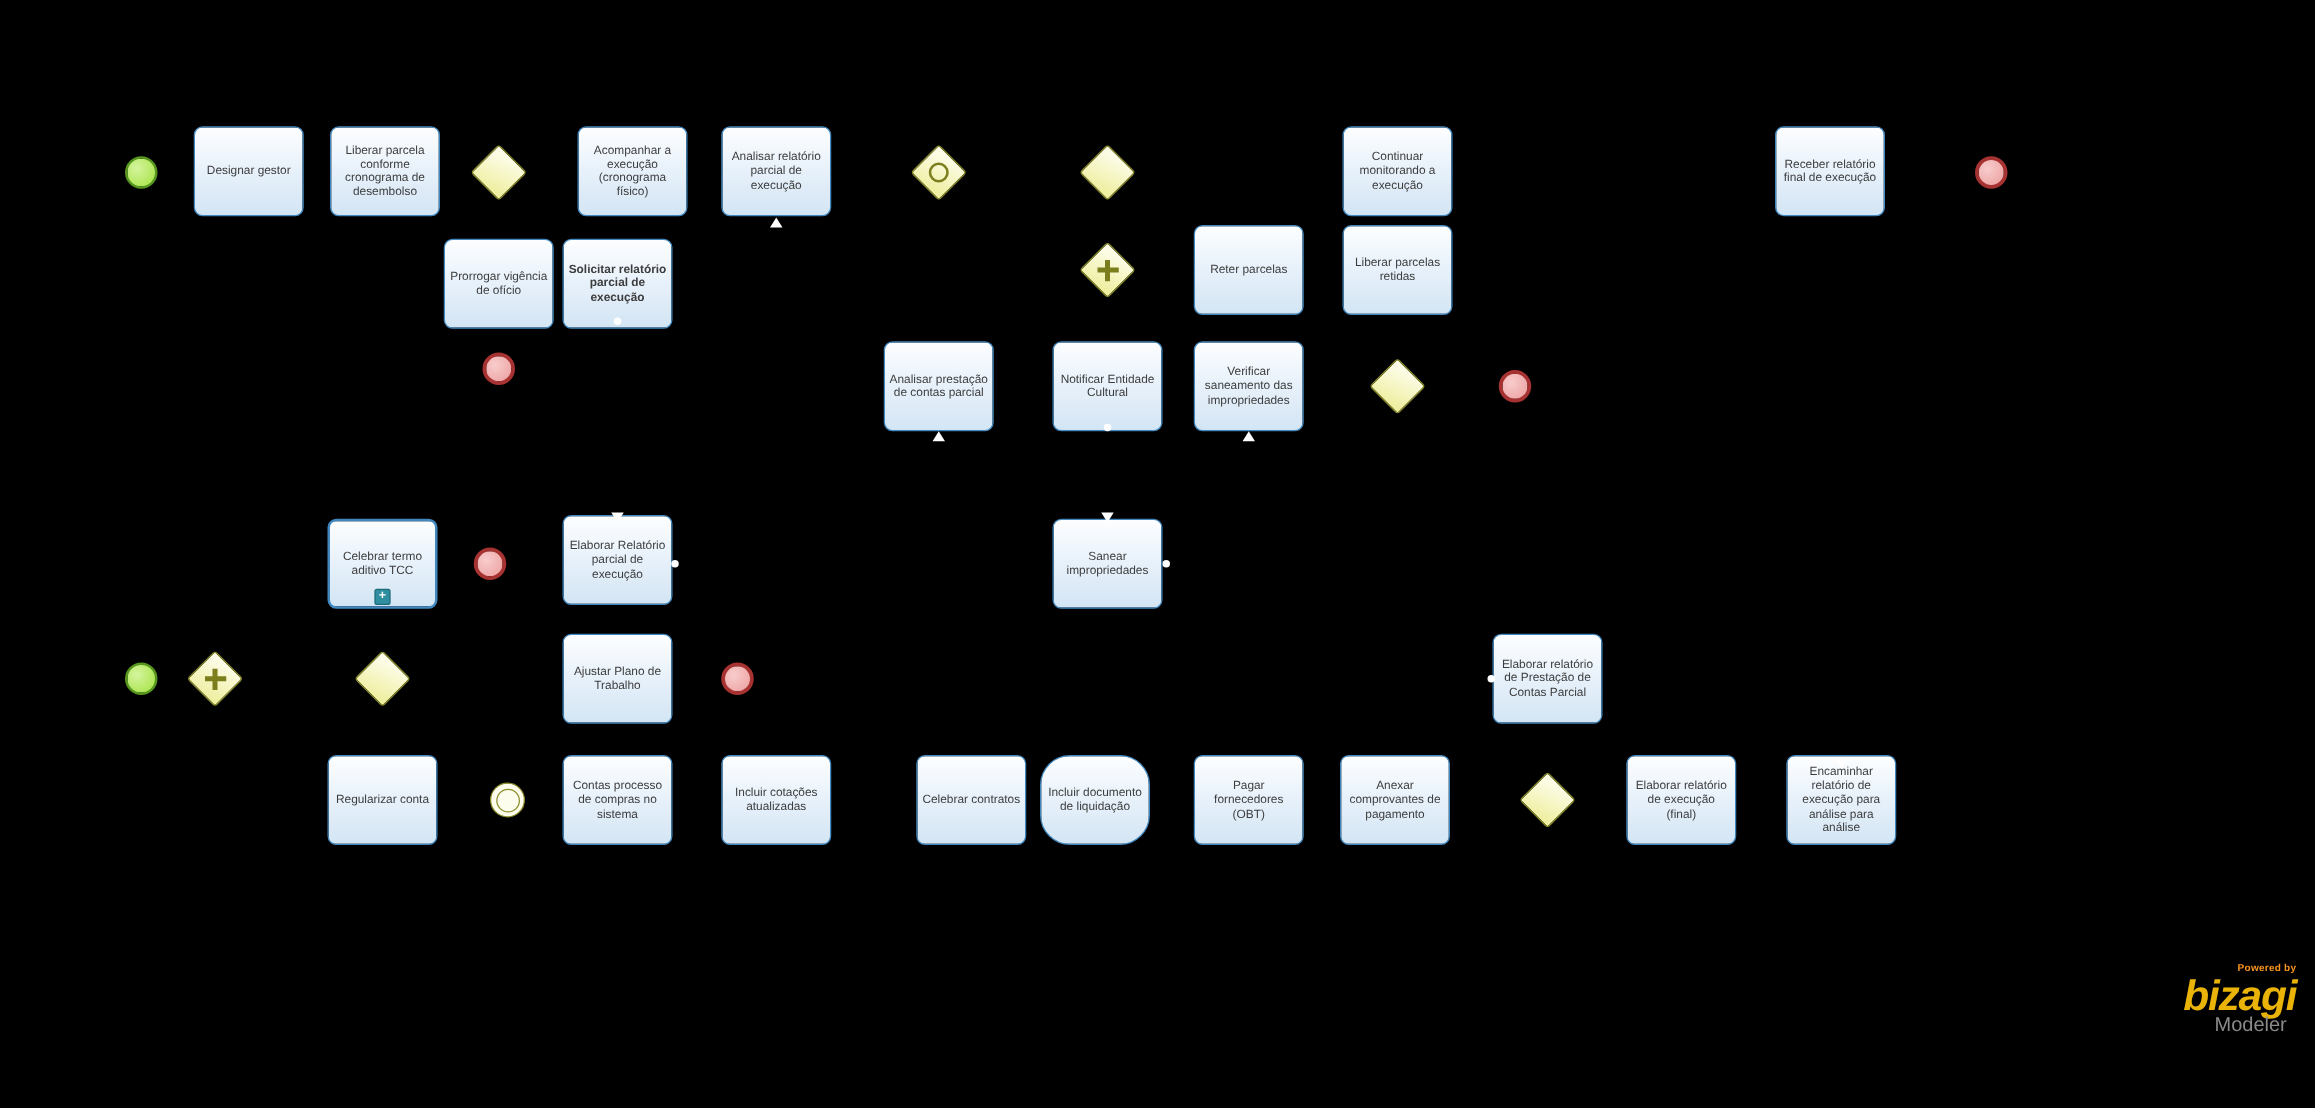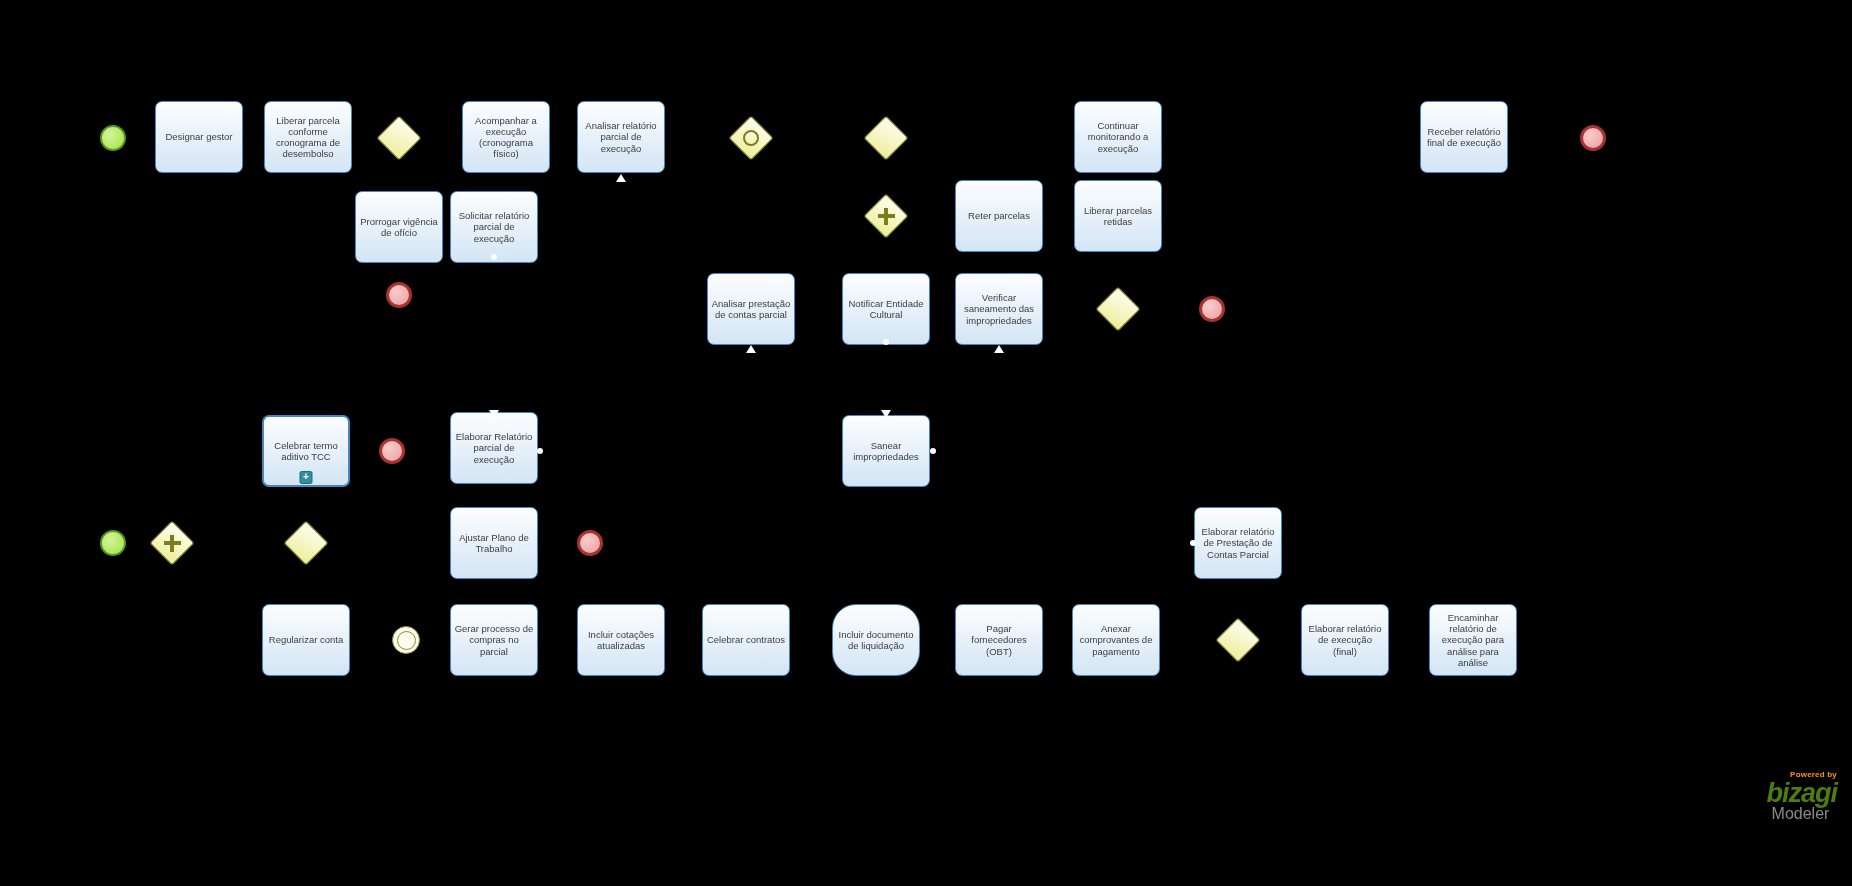--- a/index.html
+++ b/index.html
@@ -64,21 +64,21 @@
     border:1.5px solid #8b8d2a;box-sizing:border-box;
   }
   
   .marker{position:absolute;transform:translate(-50%,-50%);}
   .arrow-up{width:0;height:0;border-left:5px solid transparent;border-right:5px solid transparent;border-bottom:8px solid #fff;}
   .arrow-down{width:0;height:0;border-left:5px solid transparent;border-right:5px solid transparent;border-top:8px solid #fff;}
   .dot{width:6px;height:6px;border-radius:50%;background:#fff;}
   
   .branding{position:absolute;left:1742px;top:770px;width:95px;text-align:right;}
   .powered{color:#f7941e;font-size:8px;font-weight:bold;letter-spacing:.2px;}
-  .logo{color:#4d7c0f;font-size:27px;font-weight:bold;letter-spacing:-1px;line-height:1;margin-top:1px;font-style:italic;}
+  .logo{color:#eab308;font-size:34px;font-weight:bold;letter-spacing:-1px;line-height:1;margin-top:1px;font-style:italic;}
   .modeler{color:#8a8a8a;font-size:16px;text-align:center;margin-left:22px;margin-top:-2px;}
 </style>
 </head>
 <body>
 
 <div id="stage">
   <div class="branding">
     <div class="powered">Powered by</div>
     <div class="logo">bizagi</div>
     <div class="modeler">Modeler</div>
@@ -109,21 +109,21 @@
     <div class="node task" style="left: 1118px; top: 137px;">
       <span class="task-label">Continuar monitorando a execução</span>
     </div>
     <div class="node task" style="left: 1464px; top: 137px;">
       <span class="task-label">Receber relatório final de execução</span>
     </div>
     <div class="node end" style="left: 1593px; top: 138px;"></div>
     <div class="node task" style="left: 399px; top: 227px;">
       <span class="task-label">Prorrogar vigência de ofício</span>
     </div>
-    <div class="node task" style="left: 494px; top: 227px;">
+    <div class="node task" style="left: 494px; top: 227px; font-weight: bold;">
       <span class="task-label">Solicitar relatório parcial de execução</span>
     </div>
     <div class="node gateway" style="left: 886px; top: 216px;">
       <div class="diamond"></div>
       <div class="gw-bar-h"></div>
       <div class="gw-bar-v"></div>
     </div>
     <div class="node task" style="left: 999px; top: 216px;">
       <span class="task-label">Reter parcelas</span>
     </div>
@@ -169,26 +169,26 @@
     </div>
     <div class="node end" style="left: 590px; top: 543px;"></div>
     <div class="node task" style="left: 1238px; top: 543px;">
       <span class="task-label">Elaborar relatório de Prestação de Contas Parcial</span>
     </div>
     <div class="node task" style="left: 306px; top: 640px;">
       <span class="task-label">Regularizar conta</span>
     </div>
     <div class="node intermediate" style="left: 406px; top: 640px;"></div>
     <div class="node task" style="left: 494px; top: 640px;">
-      <span class="task-label">Gerar processo de compras no parcial</span>
+      <span class="task-label">Contas processo de compras no sistema</span>
     </div>
     <div class="node task" style="left: 621px; top: 640px;">
       <span class="task-label">Incluir cotações atualizadas</span>
     </div>
-    <div class="node task" style="left: 746px; top: 640px;">
+    <div class="node task" style="left: 777px; top: 640px;">
       <span class="task-label">Celebrar contratos</span>
     </div>
     <div class="node task" style="left: 876px; top: 640px; border-radius: 24px;">
       <span class="task-label">Incluir documento de liquidação</span>
     </div>
     <div class="node task" style="left: 999px; top: 640px;">
       <span class="task-label">Pagar fornecedores (OBT)</span>
     </div>
     <div class="node task" style="left: 1116px; top: 640px;">
       <span class="task-label">Anexar comprovantes de pagamento</span>

